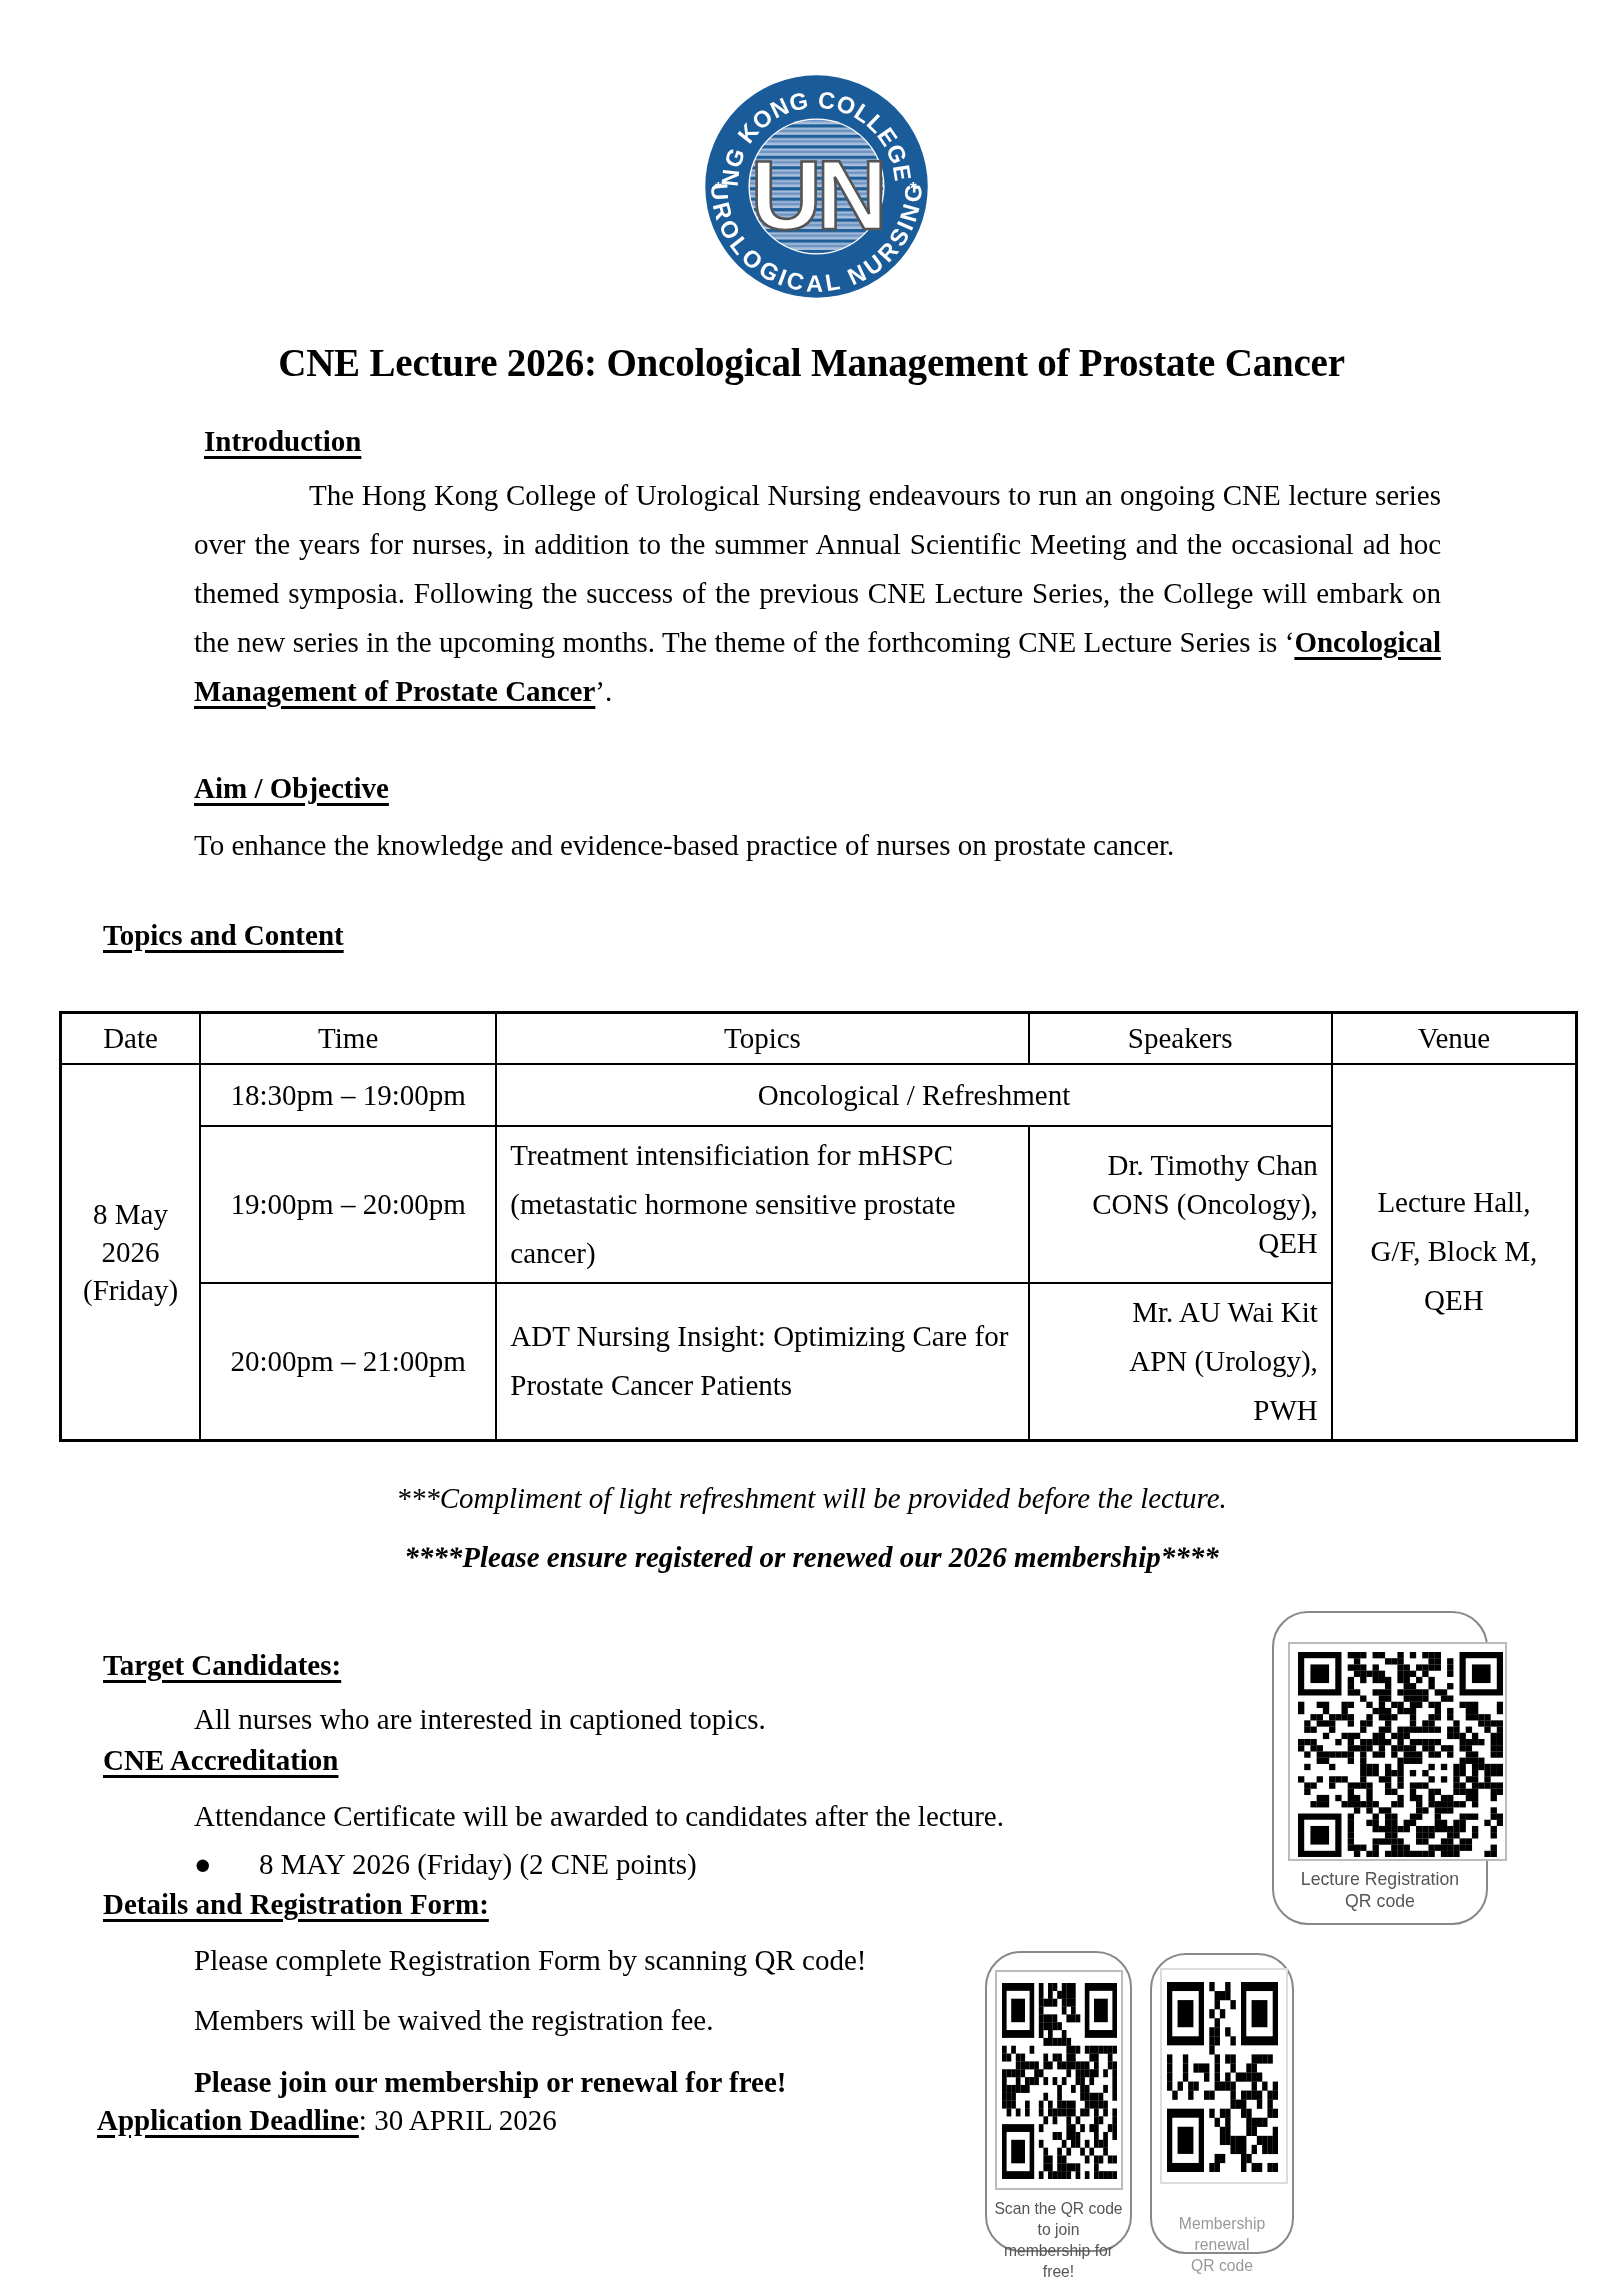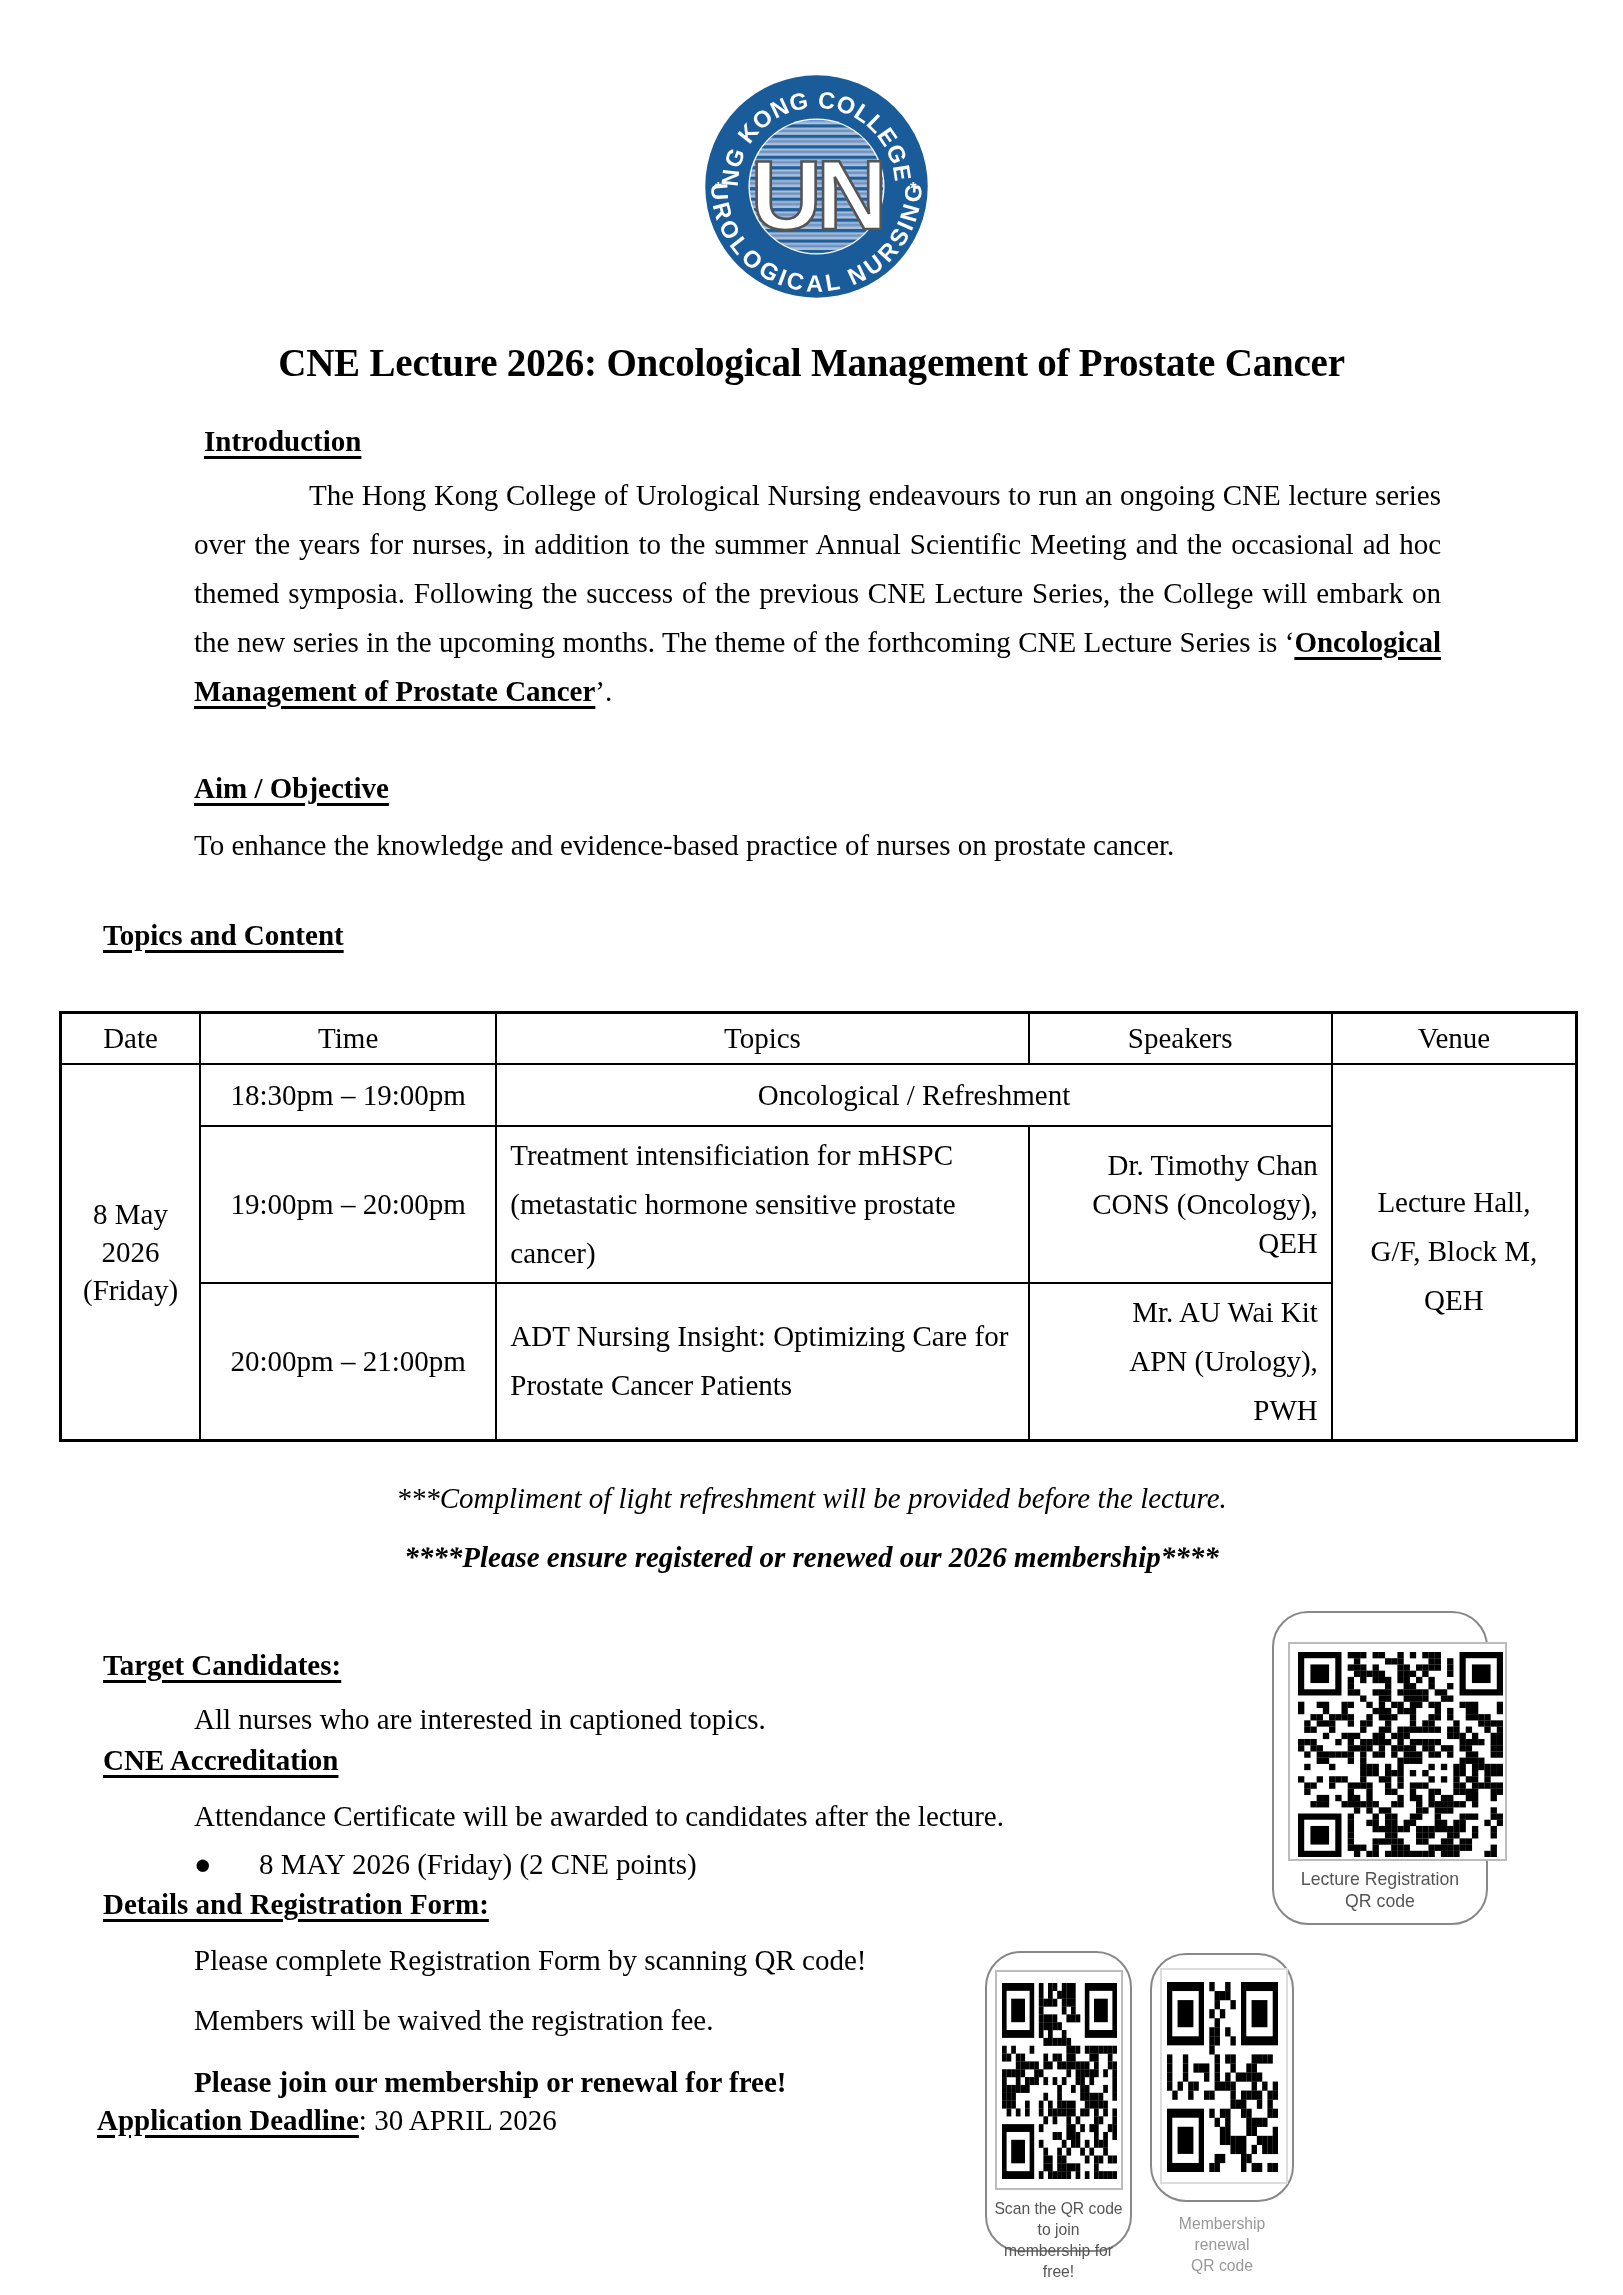--- a/index.html
+++ b/index.html
@@ -886,21 +886,21 @@
         <rect x="1" y="19" width="5" height="5" fill="#fff"></rect>
         <rect x="2" y="20" width="3" height="3" fill="#000"></rect>
       </svg>
   </div>
   <div class="qr-cap" style="top:245px; font-size:15.7px; line-height:21px;">
     <div>Scan the QR code to join</div>
     <div>membership for free!</div>
   </div>
 </div>
 
-<div class="qr-card" style="left:1150px; top:1953px; width:144px; height:249px; color:#999;padding-left:46px;">
+<div class="qr-card" style="left:1150px; top:1953px; width:144px; height:301px; color:#999;padding-left:46px;">
   <div class="qr-frame" style="left:7.9px; top:13px; width:128px; height:216px; border-color:#ddd;">
     <svg class="qr-svg" width="111" height="190" style="left:5.2px; top:11.8px;" viewBox="0 0 21 21" preserveAspectRatio="none">
         <rect x="8" y="0" width="1.02" height="1.02" fill="#000"></rect>
         <rect x="11" y="0" width="1.02" height="1.02" fill="#000"></rect>
         <rect x="9" y="1" width="1.02" height="1.02" fill="#000"></rect>
         <rect x="10" y="1" width="1.02" height="1.02" fill="#000"></rect>
         <rect x="11" y="1" width="1.02" height="1.02" fill="#000"></rect>
         <rect x="9" y="2" width="1.02" height="1.02" fill="#000"></rect>
         <rect x="12" y="2" width="1.02" height="1.02" fill="#000"></rect>
         <rect x="8" y="3" width="1.02" height="1.02" fill="#000"></rect>

